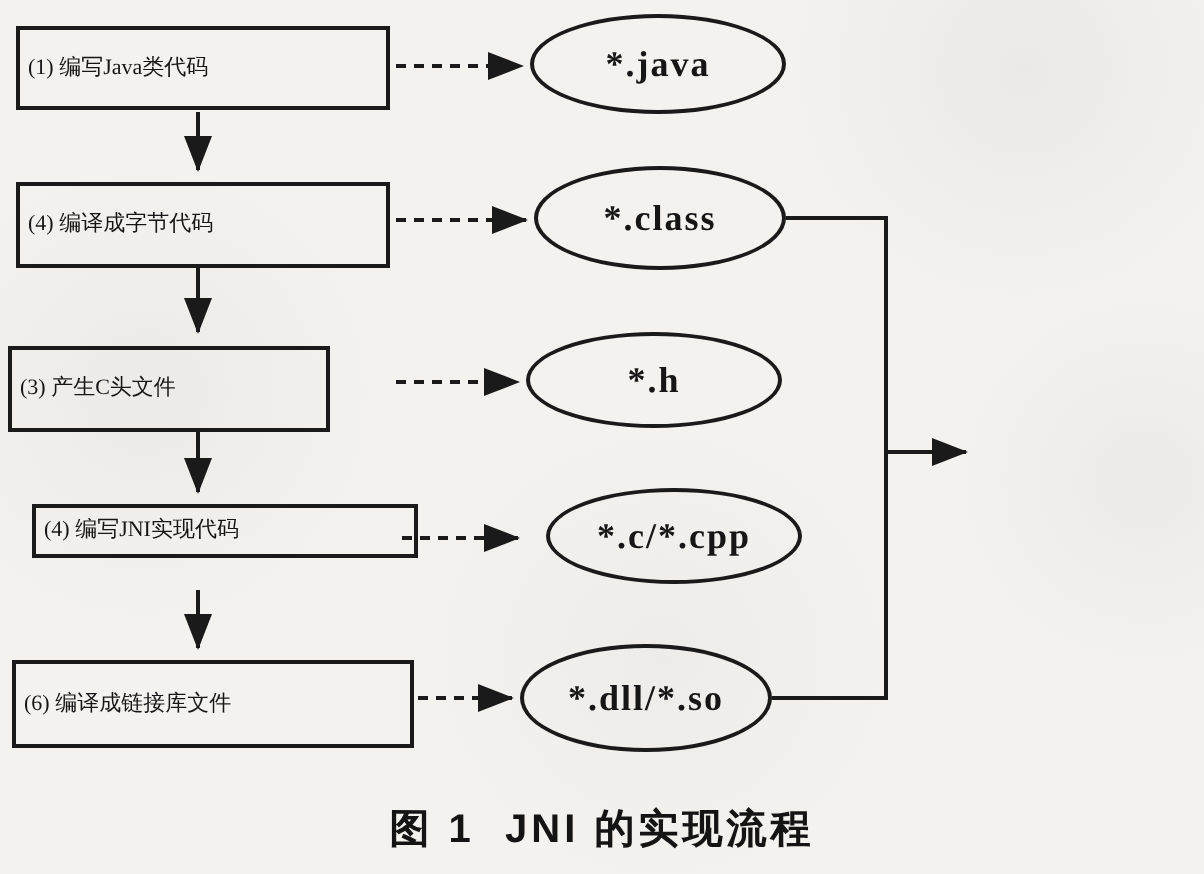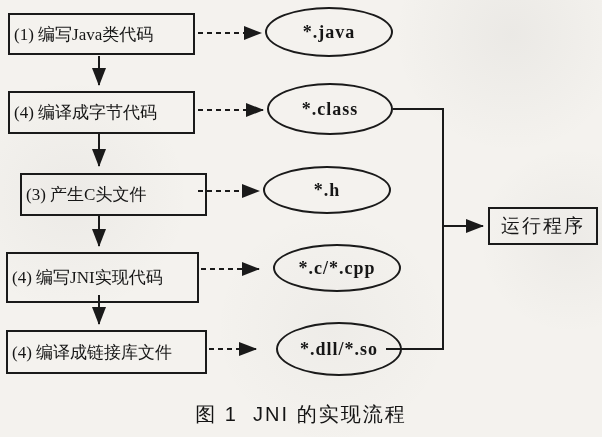--- a/index.html
+++ b/index.html
@@ -21,21 +21,21 @@
   }
   .connector-layer{position:absolute;left:0;top:0;width:602px;height:437px;}
   .node{
     position:absolute;
     box-sizing:border-box;
     border:2px solid #1a1a1a;
     display:flex;align-items:center;justify-content:center;
     background:transparent;
   }
   .step-box{
-    font-size:17px;
+    font-size:11px;
     line-height:1;
     letter-spacing:0px;
     white-space:nowrap;
     justify-content:flex-start;
     padding-left:4px;
   }
   .artifact-ellipse{
     border-radius:50%;
     font-weight:bold;
     font-size:18px;
@@ -43,21 +43,21 @@
   }
   .run-box{
     font-size:19px;
     letter-spacing:2px;
   }
   .figure-caption{
     position:absolute;
     left:0;top:401px;width:602px;
     text-align:center;
     font-family:"Liberation Sans","DejaVu Sans",sans-serif;
-    font-weight:normal;
+    font-weight:bold;
     font-size:20px;
     letter-spacing:2px;
     color:#141414;
     white-space:pre;
   }
 </style>
 </head>
 <body>
 
 <div class="page">
@@ -89,45 +89,42 @@
       <path d="M443,226 L483,226" marker-end="url(#ah)"></path>
     </g>
   </svg>
 
   <div class="node step-box" style="left:8px;top:13px;width:187px;height:42px">
     <span>(1) 编写Java类代码</span>
   </div>
   <div class="node step-box" style="left:8px;top:91px;width:187px;height:43px">
     <span>(4) 编译成字节代码</span>
   </div>
-  <div class="node step-box" style="left:20px;top:173px;width:187px;height:43px">
+  <div class="node step-box" style="left:4px;top:173px;width:161px;height:43px">
     <span>(3) 产生C头文件</span>
   </div>
-  <div class="node step-box" style="left:6px;top:252px;width:193px;height:51px">
+  <div class="node step-box" style="left:16px;top:252px;width:193px;height:27px">
     <span>(4) 编写JNI实现代码</span>
   </div>
   <div class="node step-box" style="left:6px;top:330px;width:201px;height:44px">
-    <span>(4) 编译成链接库文件</span>
+    <span>(6) 编译成链接库文件</span>
   </div>
 
   <div class="node artifact-ellipse" style="left:265px;top:7px;width:128px;height:50px">
     <span>*.java</span>
   </div>
   <div class="node artifact-ellipse" style="left:267px;top:83px;width:126px;height:52px">
     <span>*.class</span>
   </div>
   <div class="node artifact-ellipse" style="left:263px;top:166px;width:128px;height:48px">
     <span>*.h</span>
   </div>
   <div class="node artifact-ellipse" style="left:273px;top:244px;width:128px;height:48px">
     <span>*.c/*.cpp</span>
   </div>
-  <div class="node artifact-ellipse" style="left:276px;top:322px;width:126px;height:54px">
+  <div class="node artifact-ellipse" style="left:260px;top:322px;width:126px;height:54px">
     <span>*.dll/*.so</span>
   </div>
 
-  <div class="node run-box" style="left:488px;top:207px;width:110px;height:38px">
-    <span>运行程序</span>
-  </div>
 
   <div class="figure-caption">图 1  JNI 的实现流程</div>
 
 </div>
 
 </body></html>

